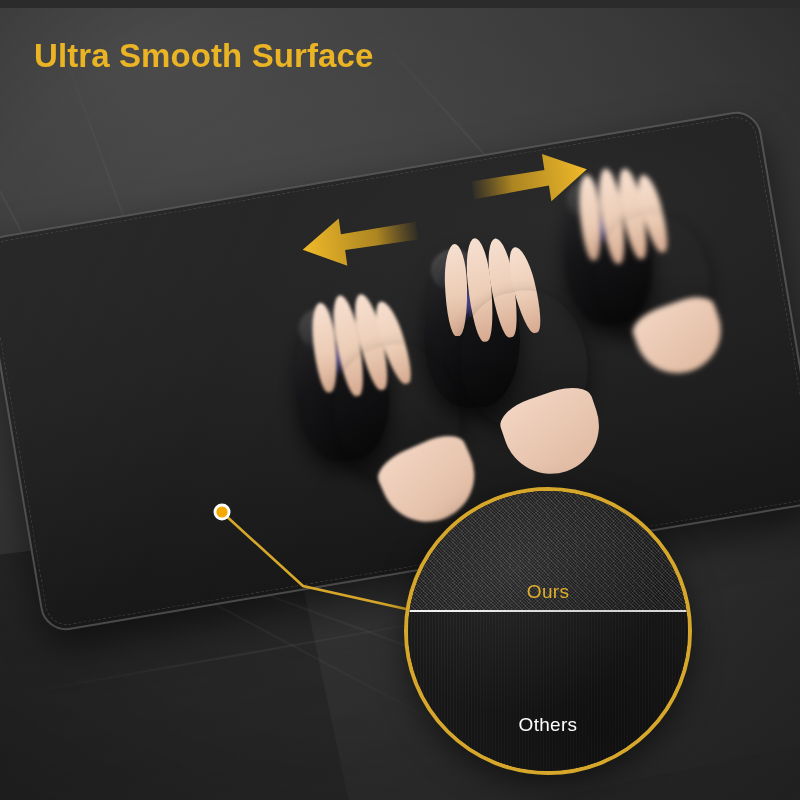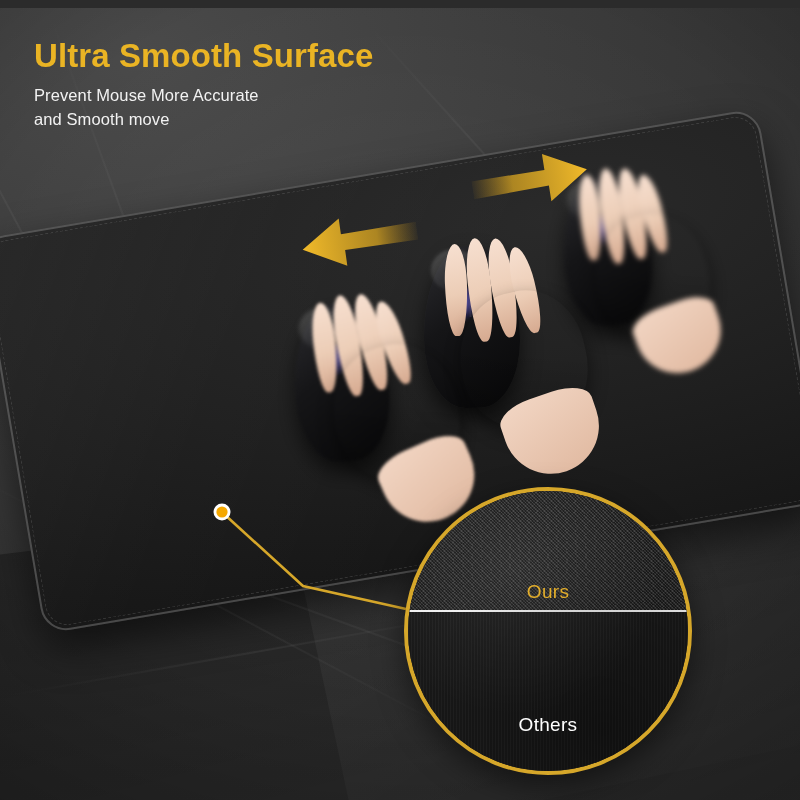--- a/index.html
+++ b/index.html
@@ -192,24 +192,20 @@
   <div class="streak s1"></div>
   <div class="streak s2"></div>
   <div class="streak s3"></div>
   <div class="streak s4"></div>
   <div class="streak s5"></div>
   <div class="streak s6"></div>
   <div class="bg-vignette"></div>
 
   <div class="headings">
     <h1 class="title">Ultra Smooth Surface</h1>
-    <p class="subtitle">
-      <span>Prevent Mouse More Accurate</span><br>
-      <span>and Smooth move</span>
-    </p>
   </div>
 
   <div class="pad-wrap">
     <div class="pad">
       <div class="pad-sheen"></div>
     </div>
     <div class="pad-edge"></div>
     <div class="pad-stitch"></div>
   </div>
 

